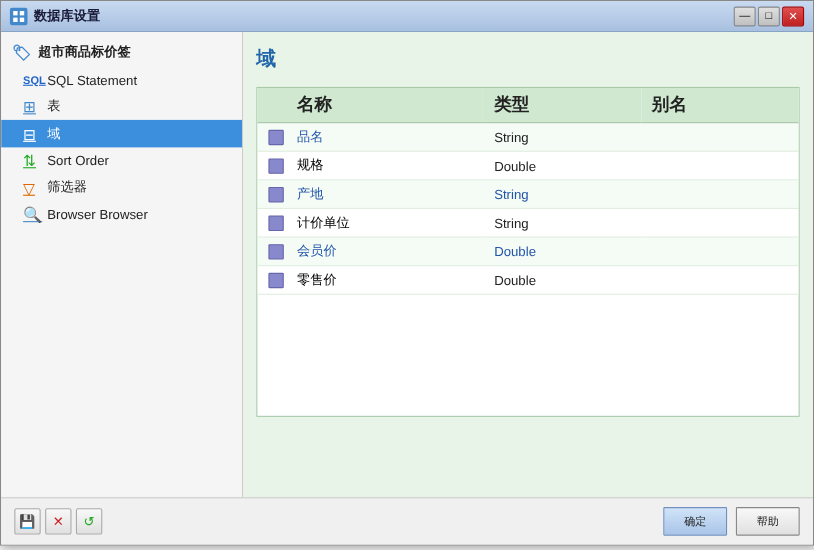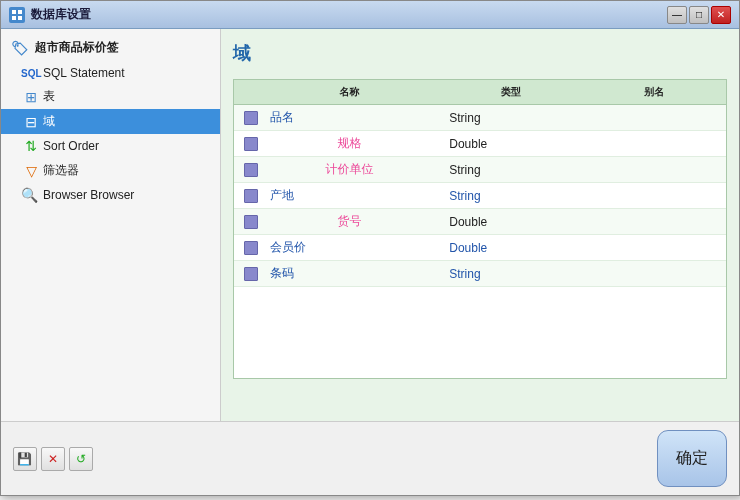--- a/index.html
+++ b/index.html
@@ -106,22 +106,23 @@
       background: #3c8fdc;
       color: white;
     }
     .sidebar-item.selected .item-icon {
       color: white;
     }
     .item-icon {
       font-size: 14px;
       color: #4488cc;
       width: 16px;
-      text-align: right;
+      text-align: left;
       flex-shrink: 0;
+      text-decoration: underline;
     }
     .item-icon.green { color: #22aa22; }
     .item-icon.orange { color: #dd6600; }
     .item-icon.blue { color: #2266cc; }
     .main-panel {
       flex: 1;
       background: #e8f4e8;
       padding: 12px;
       overflow: hidden;
       display: flex;
@@ -143,25 +144,25 @@
     }
     table {
       width: 100%;
       border-collapse: collapse;
     }
     thead tr {
       background: #d0e8d0;
     }
     thead th {
       padding: 5px 10px;
-      text-align: center;
+      text-align: left;
       font-weight: bold;
       color: #222;
       border-bottom: 1px solid #a8c8a8;
-      font-size: 10px;
+      font-size: 16px;
     }
     tbody tr {
       cursor: pointer;
     }
     tbody tr:nth-child(odd) {
       background: #f5fbf5;
     }
     tbody tr:nth-child(even) {
       background: #ffffff;
     }
@@ -181,21 +182,21 @@
       display: inline-block;
       background: #8888cc;
       border: 1px solid #6666aa;
       border-radius: 1px;
       vertical-align: middle;
     }
     .td-name {
       color: #2255aa;
       min-width: 100px;
     }
-    .td-name.black { color: #ec4899; text-align: center; }
+    .td-name.black { color: #000000; }
     .td-type {
       color: #2255aa;
       min-width: 80px;
     }
     .td-type.black { color: #222; }
     .td-alias {
       min-width: 80px;
     }
     .footer {
       background: #f0f0f0;
@@ -220,26 +221,26 @@
       display: flex;
       align-items: center;
       justify-content: center;
       border-radius: 2px;
     }
     .footer-buttons {
       display: flex;
       gap: 8px;
     }
     .btn {
-      padding: 17px 18px;
+      padding: 5px 18px;
       border: 1px solid #888;
       background: linear-gradient(to bottom, #f8f8f8, #e0e0e0);
       cursor: pointer;
-      border-radius: 11px;
-      font-size: 16px;
+      border-radius: 1px;
+      font-size: 10px;
       font-family: inherit;
       color: #222;
     }
     .btn-primary {
       background: linear-gradient(to bottom, #d0e4f8, #a8c4e8);
       border-color: #7090c0;
     }
   </style>
 </head>
 <body>
@@ -317,46 +318,40 @@
                 <td class="td-alias"></td>
               </tr>
               <tr>
                 <td class="td-icon"><span class="row-icon"></span></td>
                 <td class="td-name black">规格</td>
                 <td class="td-type black">Double</td>
                 <td class="td-alias"></td>
               </tr>
               <tr>
                 <td class="td-icon"><span class="row-icon"></span></td>
+                <td class="td-name">产地</td>
+                <td class="td-type">String</td>
+                <td class="td-alias"></td>
+              </tr>
+              <tr>
+                <td class="td-icon"><span class="row-icon"></span></td>
                 <td class="td-name black">计价单位</td>
                 <td class="td-type black">String</td>
                 <td class="td-alias"></td>
               </tr>
               <tr>
                 <td class="td-icon"><span class="row-icon"></span></td>
-                <td class="td-name">产地</td>
-                <td class="td-type">String</td>
-                <td class="td-alias"></td>
-              </tr>
-              <tr>
-                <td class="td-icon"><span class="row-icon"></span></td>
-                <td class="td-name black">货号</td>
-                <td class="td-type black">Double</td>
-                <td class="td-alias"></td>
-              </tr>
-              <tr>
-                <td class="td-icon"><span class="row-icon"></span></td>
                 <td class="td-name">会员价</td>
                 <td class="td-type">Double</td>
                 <td class="td-alias"></td>
               </tr>
               <tr>
                 <td class="td-icon"><span class="row-icon"></span></td>
-                <td class="td-name">条码</td>
-                <td class="td-type">String</td>
+                <td class="td-name black">零售价</td>
+                <td class="td-type black">Double</td>
                 <td class="td-alias"></td>
               </tr>
             </tbody>
         </table>
       </div>
     </div>
   </div>
 
   <div class="footer">
     <div class="footer-left">
@@ -365,15 +360,16 @@
       </div>
       <div class="footer-icon-btn">
         <span style="color:#cc2222;">✕</span>
       </div>
       <div class="footer-icon-btn">
         <span style="color:#22aa22;">↺</span>
       </div>
     </div>
     <div class="footer-buttons">
       <button class="btn btn-primary">确定</button>
+      <button class="btn">帮助</button>
     </div>
   </div>
 </div>
 
 </body></html>

